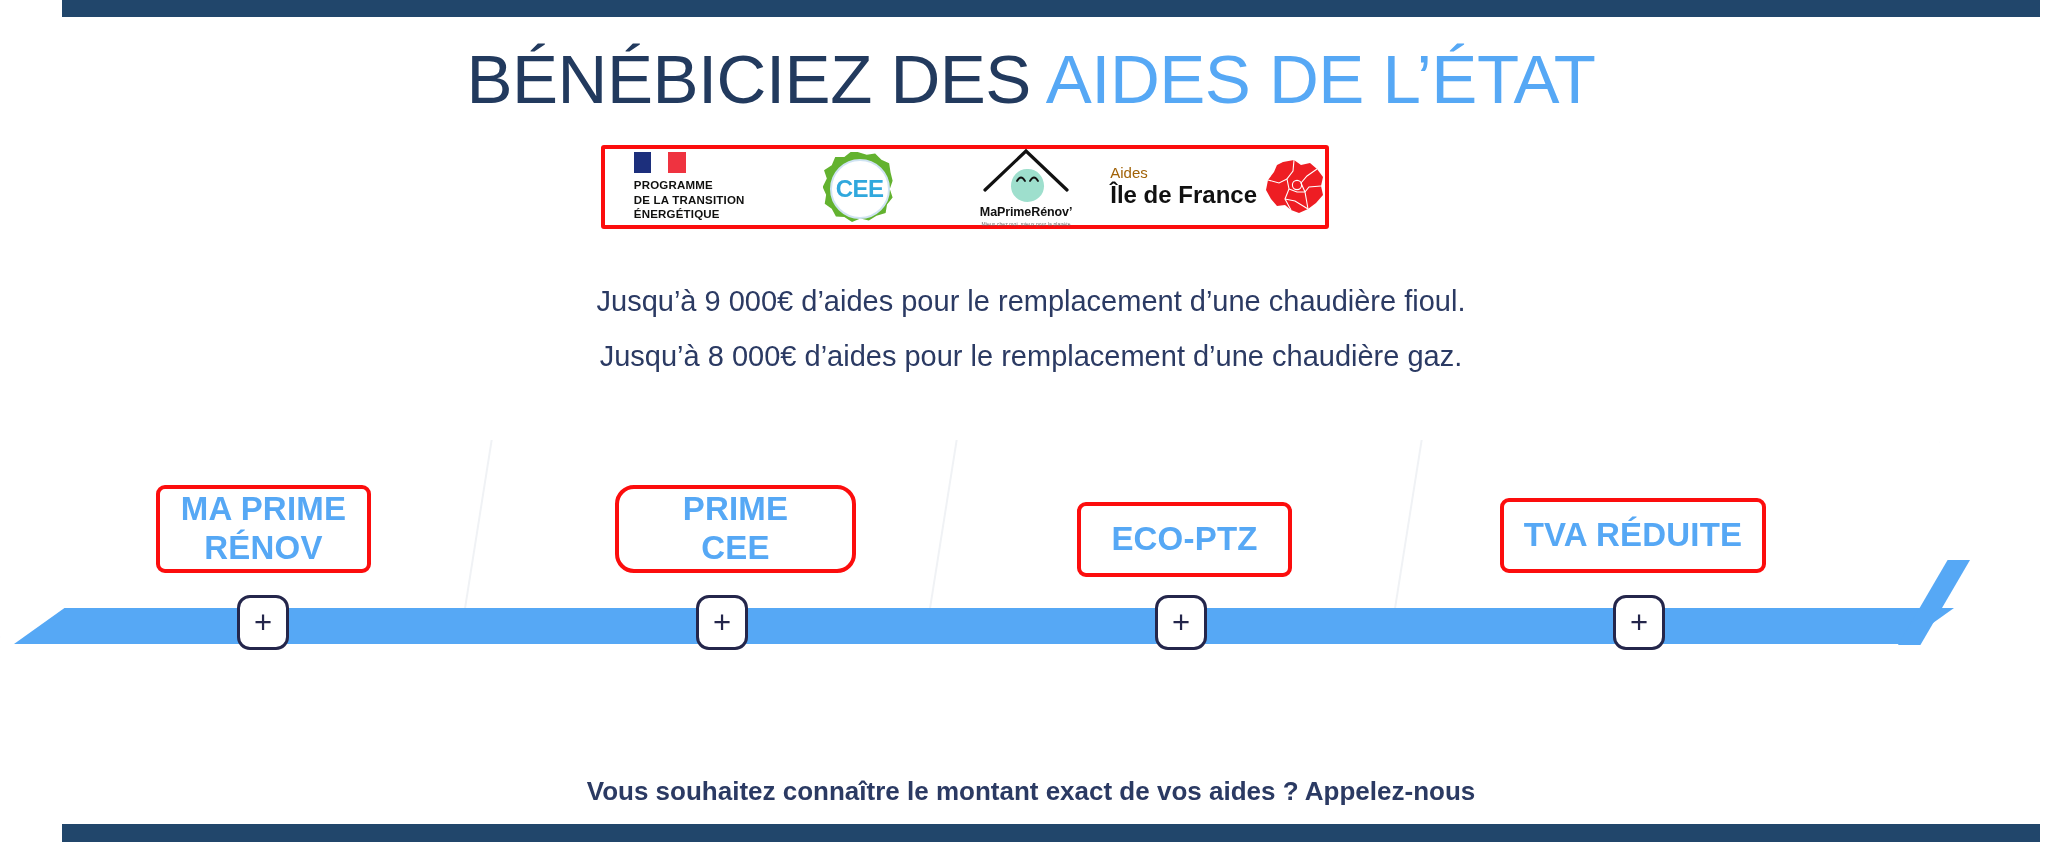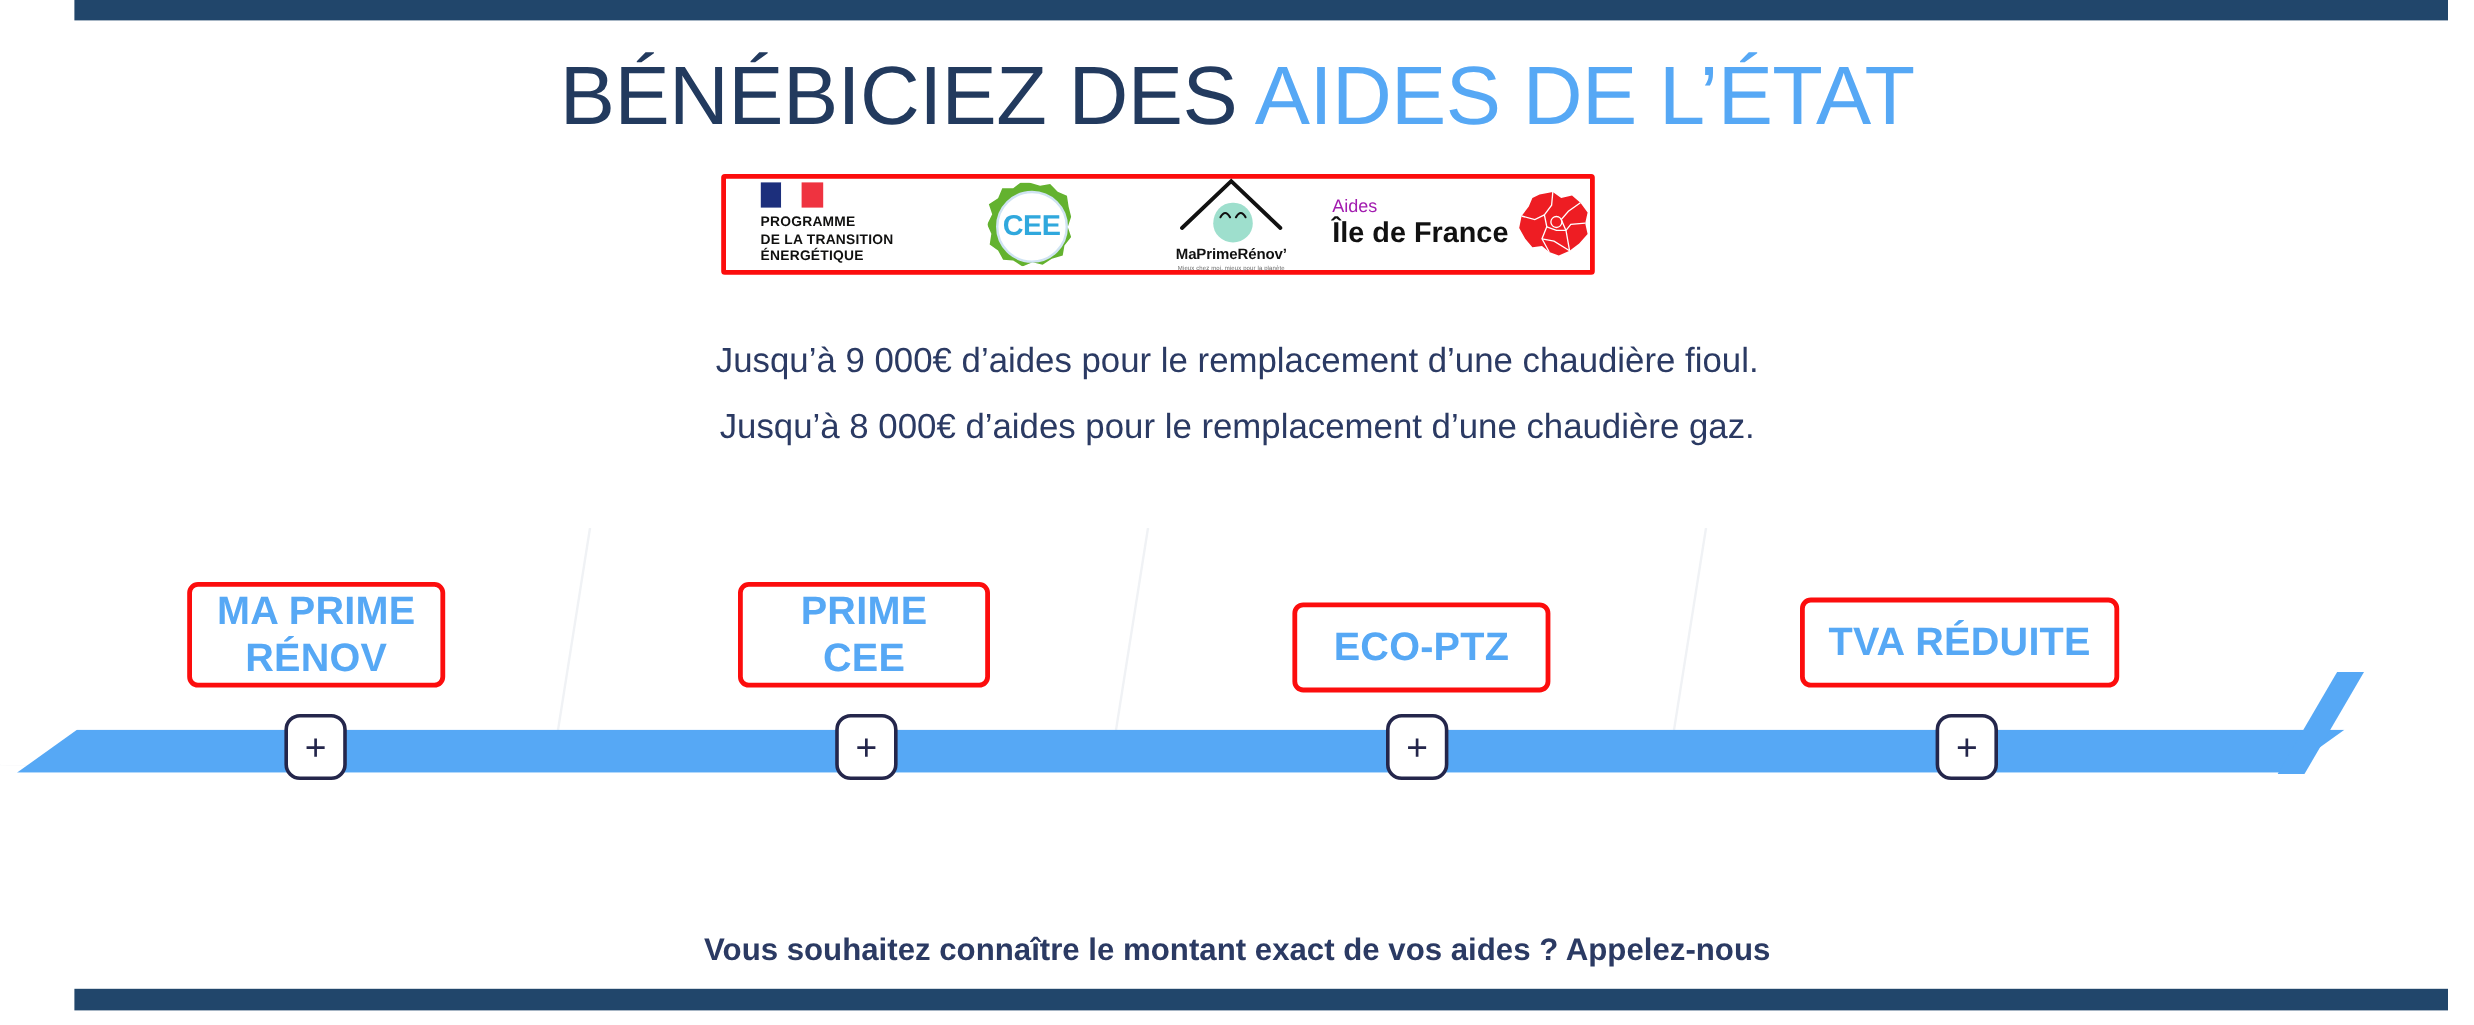--- a/index.html
+++ b/index.html
@@ -129,21 +129,21 @@
     margin-top: 3px; letter-spacing: -0.1px; white-space: nowrap;
   }
   .mpr-tag {
     font-size: 5px; color: #6c6c6c; margin-top: 2px;
     letter-spacing: 0.1px; white-space: nowrap;
   }
 
   
   .idf { display: flex; align-items: center; gap: 6px; }
   .idf-txt { display: flex; flex-direction: column; align-items: flex-start; }
-  .idf-small { font-size: 15px; color: #a21caf; line-height: 1.1; }
+  .idf-small { font-size: 15px; color: #a16207; line-height: 1.1; }
   .idf-big   { font-size: 24px; font-weight: 700; color: #111111; line-height: 1.12; white-space: nowrap; }
   .idf-map   { width: 62px; height: 56px; }
 
   
   .amount-line {
     position: absolute;
     left: 0; width: 2062px;
     text-align: center;
     font-size: 29px;
     color: #2b3a63;
@@ -319,21 +319,21 @@
   <div class="ribbon-tail"></div>
 </div>
 
 <div class="badge two-line" style="left:156px; width:215px;">
   <span>
     <span>MA PRIME</span><br>
     <span>RÉNOV</span>
   </span>
 </div>
 
-<div class="badge two-line" style="left:615px; width:210px;">
+<div class="badge two-line" style="left:615px; width:241px;border-radius:19px;">
   <span>
     <span>PRIME</span><br>
     <span>CEE</span>
   </span>
 </div>
 
 <div class="badge" style="left:1077px; width:215px; top:502px; height:75px;">
   <span>ECO-PTZ</span>
 </div>
 

